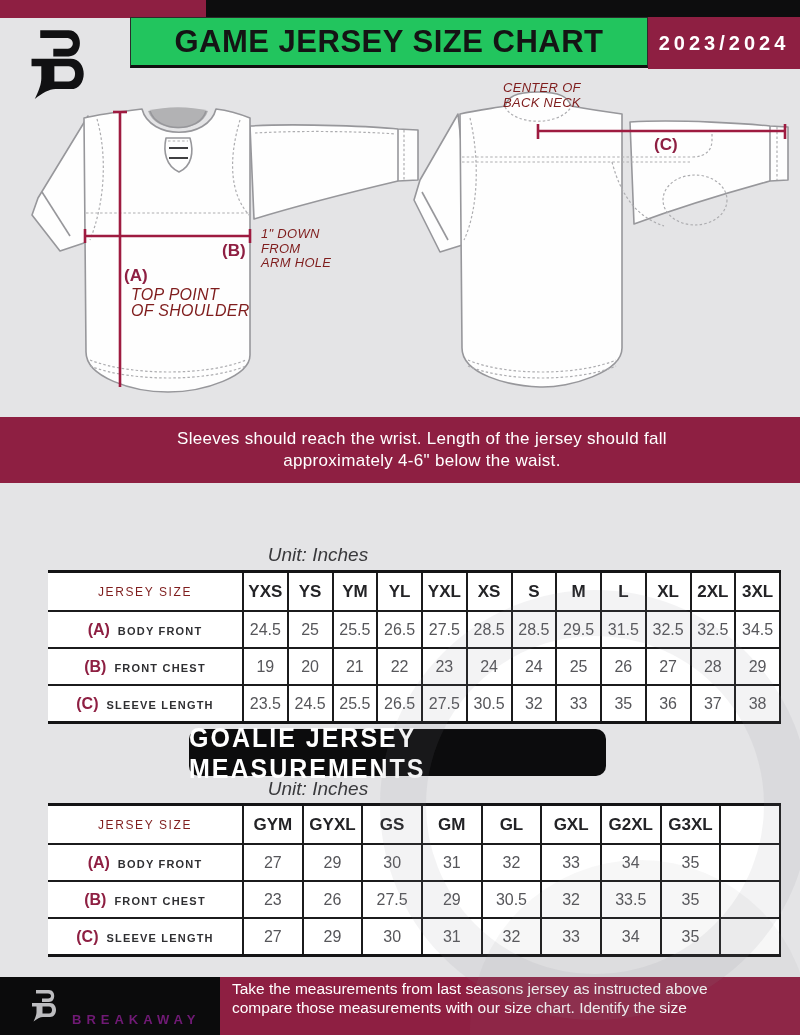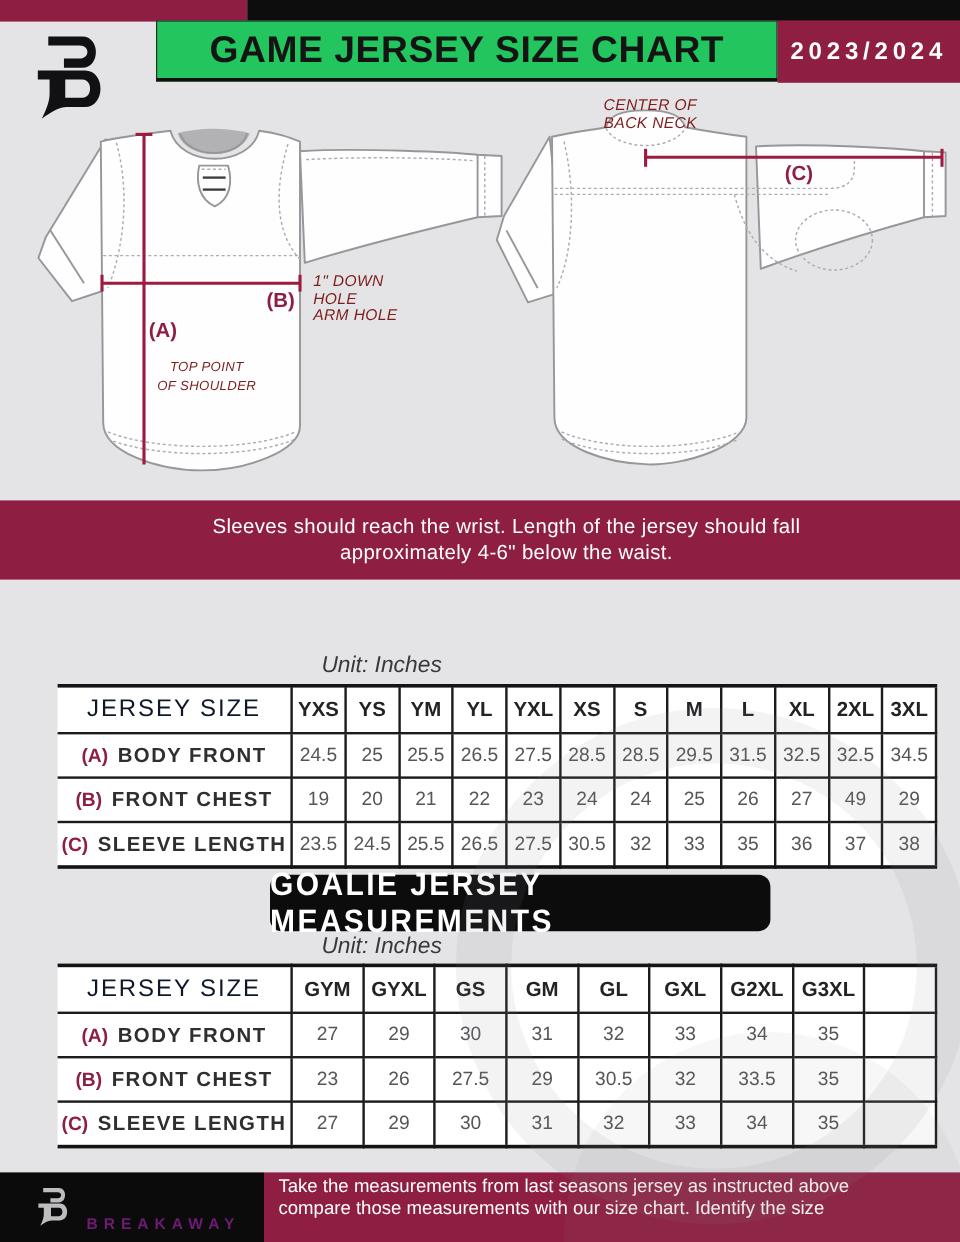--- a/index.html
+++ b/index.html
@@ -20,52 +20,52 @@
 
   
   .note{color:#7f1d1d;font-style:italic;font-weight:500;font-size:13px;line-height:14.5px;
         letter-spacing:.3px;z-index:4;}
   .marker{color:#8E1F42;font-weight:800;font-size:17px;z-index:4;}
   .note-cbn{left:503px;top:81px;}
   .marker-c{left:654px;top:135px;}
   .note-b{left:261px;top:227px;}
   .marker-b{left:222px;top:241px;}
   .marker-a{left:124px;top:266px;}
-  .note-a{left:131px;top:299px;font-size:11px;line-height:15.5px;text-align:center;}
+  .note-a{left:131px;top:287px;font-size:16px;line-height:15.5px;}
 
   
   .notice{left:0;top:417px;width:800px;height:66px;background:#8E1F42;z-index:2;
       display:flex;flex-direction:column;align-items:center;justify-content:center;padding-left:22px;}
   .notice div{color:#FFF;font-size:17px;line-height:22px;letter-spacing:.3px;}
 
   
   .pill{left:189px;width:417px;height:47px;background:#0C0C0D;border-radius:10px;z-index:2;
       display:flex;align-items:center;justify-content:center;}
   .pill span{color:#FFF;font-weight:800;font-size:25px;letter-spacing:2px;transform:scaleY(1.08);}
   .pill-player{top:495px;}
-  .pill-goalie{top:729px;margin-left:36px;}
+  .pill-goalie{top:729px;}
   .unit{left:0;width:636px;text-align:center;font-style:italic;font-size:19px;color:#39393C;
       font-weight:500;z-index:2;}
   .unit-player{top:544px;}
   .unit-goalie{top:778px;}
 
   
   .mtable{position:absolute;left:48px;width:733px;border-collapse:collapse;table-layout:fixed;
       border-top:3px solid #141415;border-bottom:3px solid #141415;z-index:2;}
   .mtable-player{top:570px;}
   .mtable-goalie{top:803px;}
   .mtable th,.mtable td{border:2px solid #1B1B1C;height:35px;padding:0;text-align:center;
       vertical-align:middle;background:#FFFFFF;}
   .mtable thead th{height:37px;}
   .mtable .lbl-col{border-left:none;width:194px;}
-  .size-hdr{font-size:20px;letter-spacing:1.6px;color:#0f172a;font-weight:400;}
+  .size-hdr{font-size:12px;letter-spacing:1.6px;color:#7f1d1d;font-weight:400;}
   .size-cell{font-size:17px;font-weight:700;color:#232326;}
   .val-cell{font-size:16px;color:#56565A;font-weight:400;}
   .row-key{color:#8E1F42;font-weight:800;font-size:16px;margin-right:8px;}
-  .row-name{font-size:17px;letter-spacing:1.2px;color:#2F2F32;font-weight:600;}
+  .row-name{font-size:11px;letter-spacing:1.2px;color:#2F2F32;font-weight:600;}
 
   
   .footer-black{left:0;top:977px;width:220px;height:58px;background:#0B0B0C;z-index:3;}
   .footer-maroon{left:220px;top:977px;width:580px;height:58px;background:#8E1F42;z-index:3;}
   .footer-text{left:232px;top:980px;width:560px;z-index:4;color:#FFF;font-size:15.5px;
       line-height:18.5px;}
   .brand-text{left:72px;top:996px;z-index:4;color:#701a75;font-weight:700;font-size:13px;
       letter-spacing:5px;margin-top:16px;}
   .footer-logo{left:30px;top:983px;z-index:4;}
 
@@ -161,21 +161,21 @@
     </g>
   </svg>
 
   <div class="abs note note-cbn">
       <div>CENTER OF</div>
       <div>BACK NECK</div>
     </div>
   <div class="abs marker marker-c">(C)</div>
   <div class="abs note note-b">
       <div>1" DOWN</div>
-      <div>HOLE</div>
+      <div>FROM</div>
       <div>ARM HOLE</div>
     </div>
   <div class="abs marker marker-b">(B)</div>
   <div class="abs marker marker-a">(A)</div>
   <div class="abs note note-a">
       <div>TOP POINT</div>
       <div>OF SHOULDER</div>
     </div>
 
   <div class="abs notice">
@@ -223,21 +223,21 @@
           <td class="val-cell">19</td>
           <td class="val-cell">20</td>
           <td class="val-cell">21</td>
           <td class="val-cell">22</td>
           <td class="val-cell">23</td>
           <td class="val-cell">24</td>
           <td class="val-cell">24</td>
           <td class="val-cell">25</td>
           <td class="val-cell">26</td>
           <td class="val-cell">27</td>
-          <td class="val-cell">49</td>
+          <td class="val-cell">28</td>
           <td class="val-cell">29</td>
         </tr>
         <tr>
           <th class="lbl-col row-lbl"><span class="row-key">(C)</span><span class="row-name">SLEEVE LENGTH</span></th>
           <td class="val-cell">23.5</td>
           <td class="val-cell">24.5</td>
           <td class="val-cell">25.5</td>
           <td class="val-cell">26.5</td>
           <td class="val-cell">27.5</td>
           <td class="val-cell">30.5</td>

